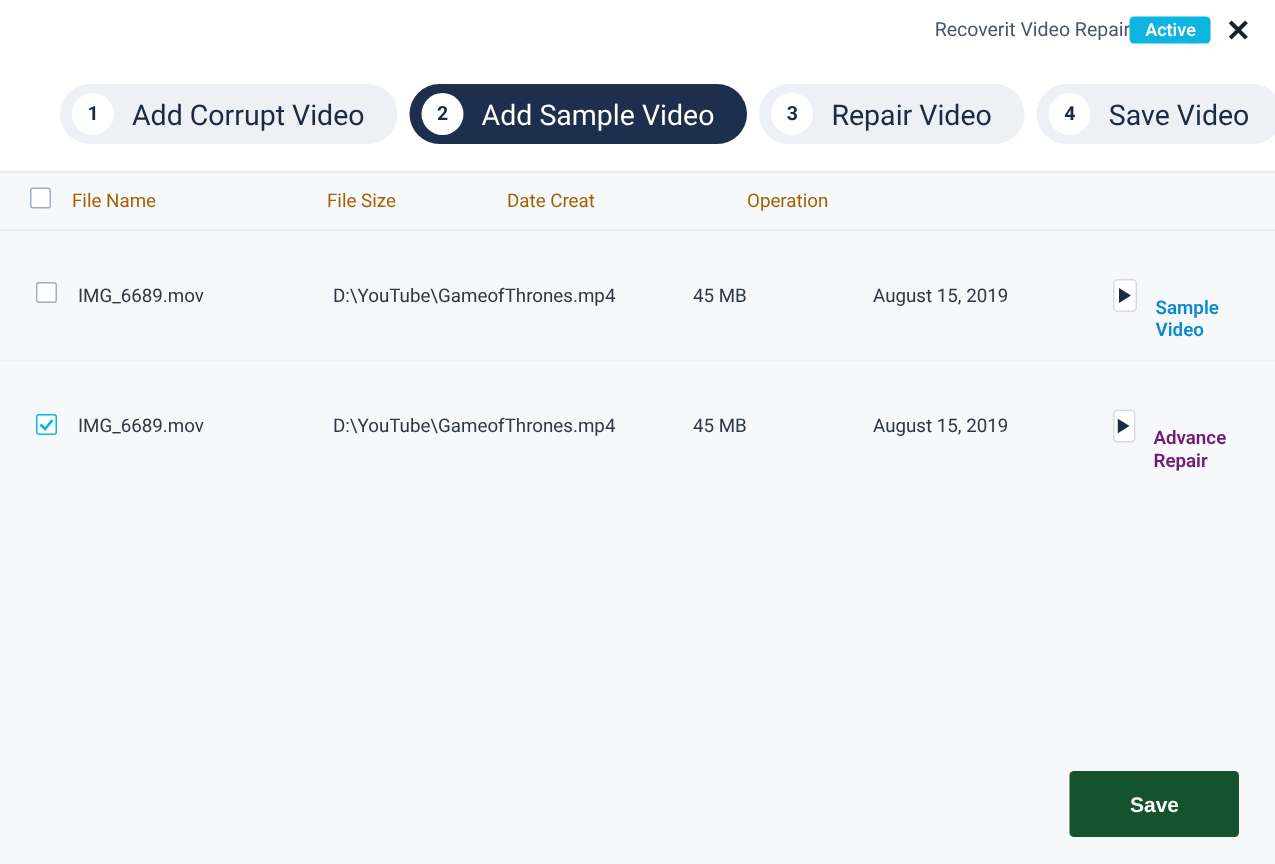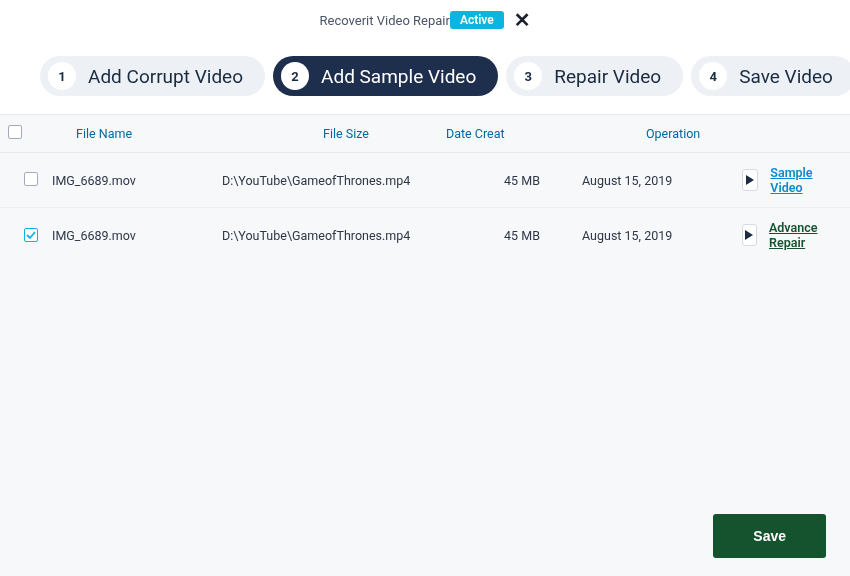--- a/index.html
+++ b/index.html
@@ -12,21 +12,21 @@
       height: 576px;
       font-family: -apple-system, BlinkMacSystemFont, "Segoe UI", Roboto, Arial, sans-serif;
       background: #ffffff;
       display: flex;
       flex-direction: column;
       overflow: hidden;
     }
     .header {
       display: flex;
       align-items: center;
-      justify-content: center;
+      justify-content: flex-end;
       padding: 10px 16px 8px 16px;
       font-size: 13px;
       color: #4a5568;
     }
     .header-right {
       display: flex;
       align-items: center;
       gap: 10px;
     }
     .badge-active {
@@ -97,30 +97,29 @@
     .table-area {
       flex: 1;
       background: #f7f8fa;
       border-top: 1px solid #e6e9ee;
       position: relative;
       overflow: hidden;
     }
     .table-header {
       display: flex;
       align-items: center;
-      padding: 10px 8px;
+      padding: 10px 20px;
       font-size: 12.5px;
-      color: #0369a1;
+      color: #a16207;
       border-bottom: 1px solid #e6e9ee;
-      gap: 40px;
     }
     .col-check { width: 28px; flex: 0 0 28px; }
     .col-name { flex: 0 0 170px; }
     .col-path { flex: 0 0 240px; }
-    .col-size { flex: 0 0 120px; text-align: center; }
+    .col-size { flex: 0 0 120px; }
     .col-date { flex: 0 0 140px; }
     .col-op { flex: 1; padding-left: 20px; }
     .table-row {
       display: flex;
       align-items: center;
       padding: 12px 24px;
       font-size: 12.5px;
       color: #2d3748;
     }
     .table-row:first-of-type {
@@ -164,25 +163,25 @@
       justify-content: center;
       cursor: pointer;
     }
     .play-btn svg {
       width: 8px;
       height: 10px;
     }
     .op-link {
       font-size: 12.5px;
       font-weight: 600;
-      text-decoration: underline;
-      cursor: pointer;
+      cursor: pointer;
+      margin-top: 32px;
     }
     .op-link.sample { color: #0b8ad1; }
-    .op-link.advance { color: #14532d; }
+    .op-link.advance { color: #701a75; }
     .footer {
       position: absolute;
       right: 24px;
       bottom: 18px;
     }
     .save-btn {
       background: #14532d;
       color: #fff;
       font-size: 14px;
       font-weight: 600;

